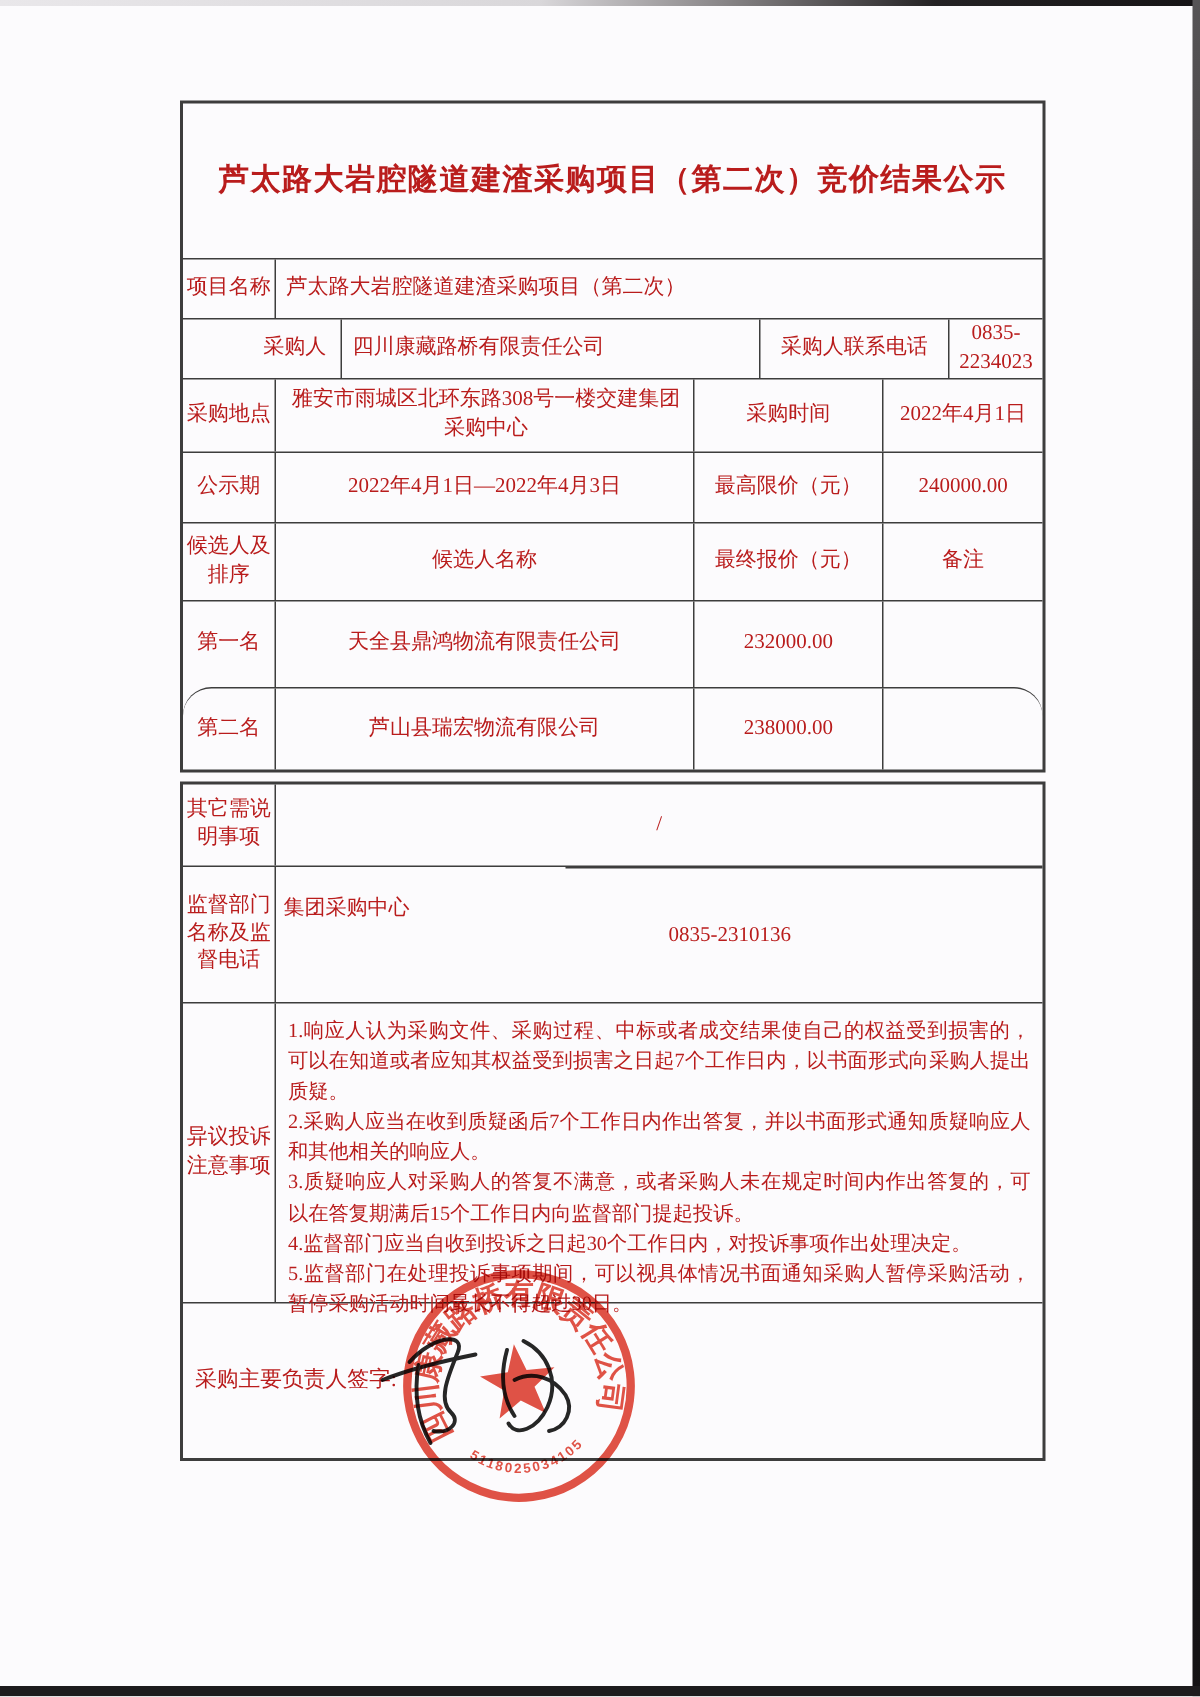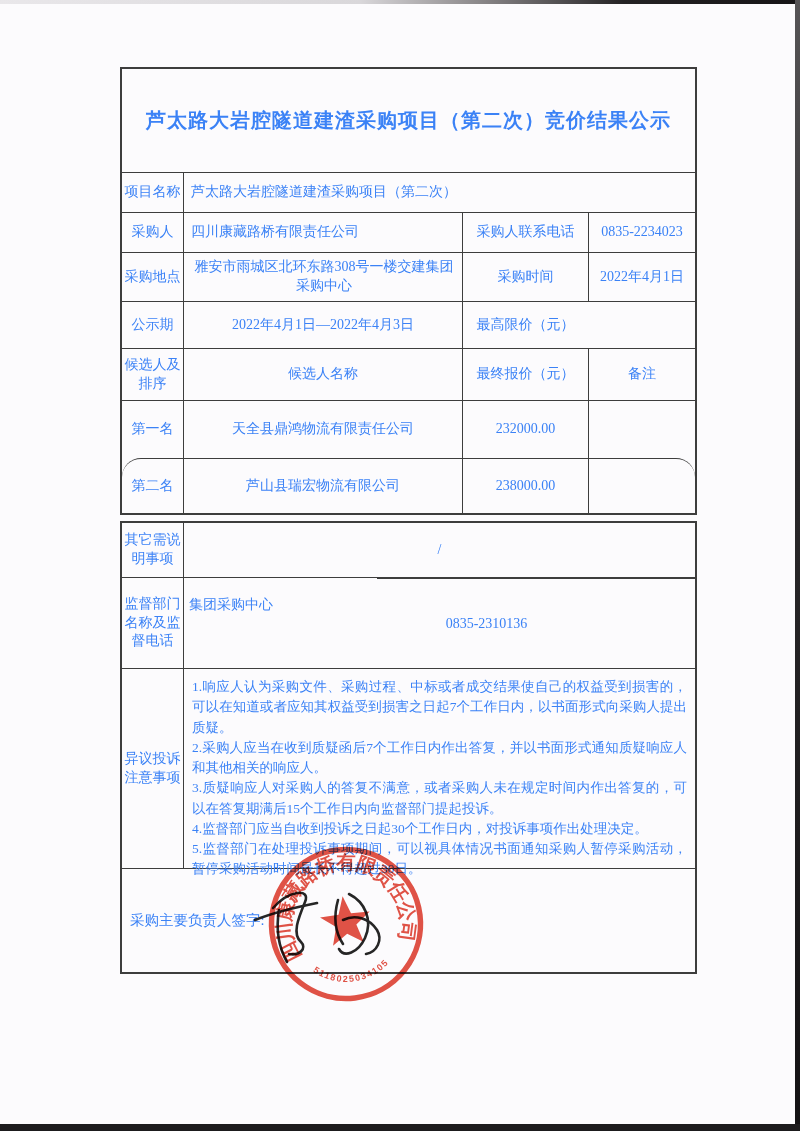--- a/index.html
+++ b/index.html
@@ -1,20 +1,20 @@
 <!DOCTYPE html>
 <html><head>
 <meta charset="utf-8">
 <style>
   html,body { margin:0; padding:0; }
   .page {
     position:relative; width:800px; height:1131px;
     background:#fcfbfd; overflow:hidden;
     font-family:"Liberation Serif","DejaVu Serif",serif;
-    color:#3b82f6;
+    color:#b91c1c;
   }
   
   .edge-top    { position:absolute; top:0; left:0; width:800px; height:4px;
                  background:linear-gradient(to right,#e9e7ea 0%,#d9d7da 45%,#8a8789 60%,#242224 78%,#161416 100%); }
   .edge-right  { position:absolute; top:0; right:0; width:5px; height:1131px;
                  background:linear-gradient(to bottom,#565456 0%,#2b292b 40%,#141214 100%); }
   .edge-bottom { position:absolute; bottom:0; left:0; width:800px; height:7px; background:#1d1b1d; }
 
   
   .tbl { position:absolute; left:120px; width:577px; box-sizing:border-box;
@@ -29,21 +29,21 @@
   .cell:first-child { border-left:none; }
   .c1 { width:61px; flex:none; padding:2px 2px; }
   .c2 { width:279px; flex:none; }
   .c3 { width:126px; flex:none; }
   .c4 { flex:1; }
   .merge { flex:1; }
   .left { justify-content:flex-start; text-align:center; padding-left:7px; }
 
   .h-title { height:103px; }
   .h-r1 { height:40px; }
-  .h-r2 { height:40px; }
+  .h-r2 { height:40px;padding-left:44px; }
   .h-r3 { height:49px; }
   .h-r4 { height:47px; }
   .h-r5 { height:52px; }
   .h-r6 { height:58px; }
   .h-r7 { height:55px;border-radius:19px; }
   .h-r8 { height:54px; }
   .h-r9 { height:91px; }
   .h-r10 { height:200px; }
   .h-r11 { height:104px; }
 
@@ -95,20 +95,21 @@
     <div class="row h-r3">
       <div class="cell c1">采购地点</div>
       <div class="cell c2 left">雅安市雨城区北环东路308号一楼交建集团采购中心</div>
       <div class="cell c3">采购时间</div>
       <div class="cell c4">2022年4月1日</div>
     </div>
     <div class="row h-r4">
       <div class="cell c1">公示期</div>
       <div class="cell c2">2022年4月1日—2022年4月3日</div>
       <div class="cell c3">最高限价（元）</div>
+      <div class="cell c4">240000.00</div>
     </div>
     <div class="row h-r5">
       <div class="cell c1">候选人及排序</div>
       <div class="cell c2">候选人名称</div>
       <div class="cell c3">最终报价（元）</div>
       <div class="cell c4">备注</div>
     </div>
     <div class="row h-r6">
       <div class="cell c1">第一名</div>
       <div class="cell c2">天全县鼎鸿物流有限责任公司</div>

